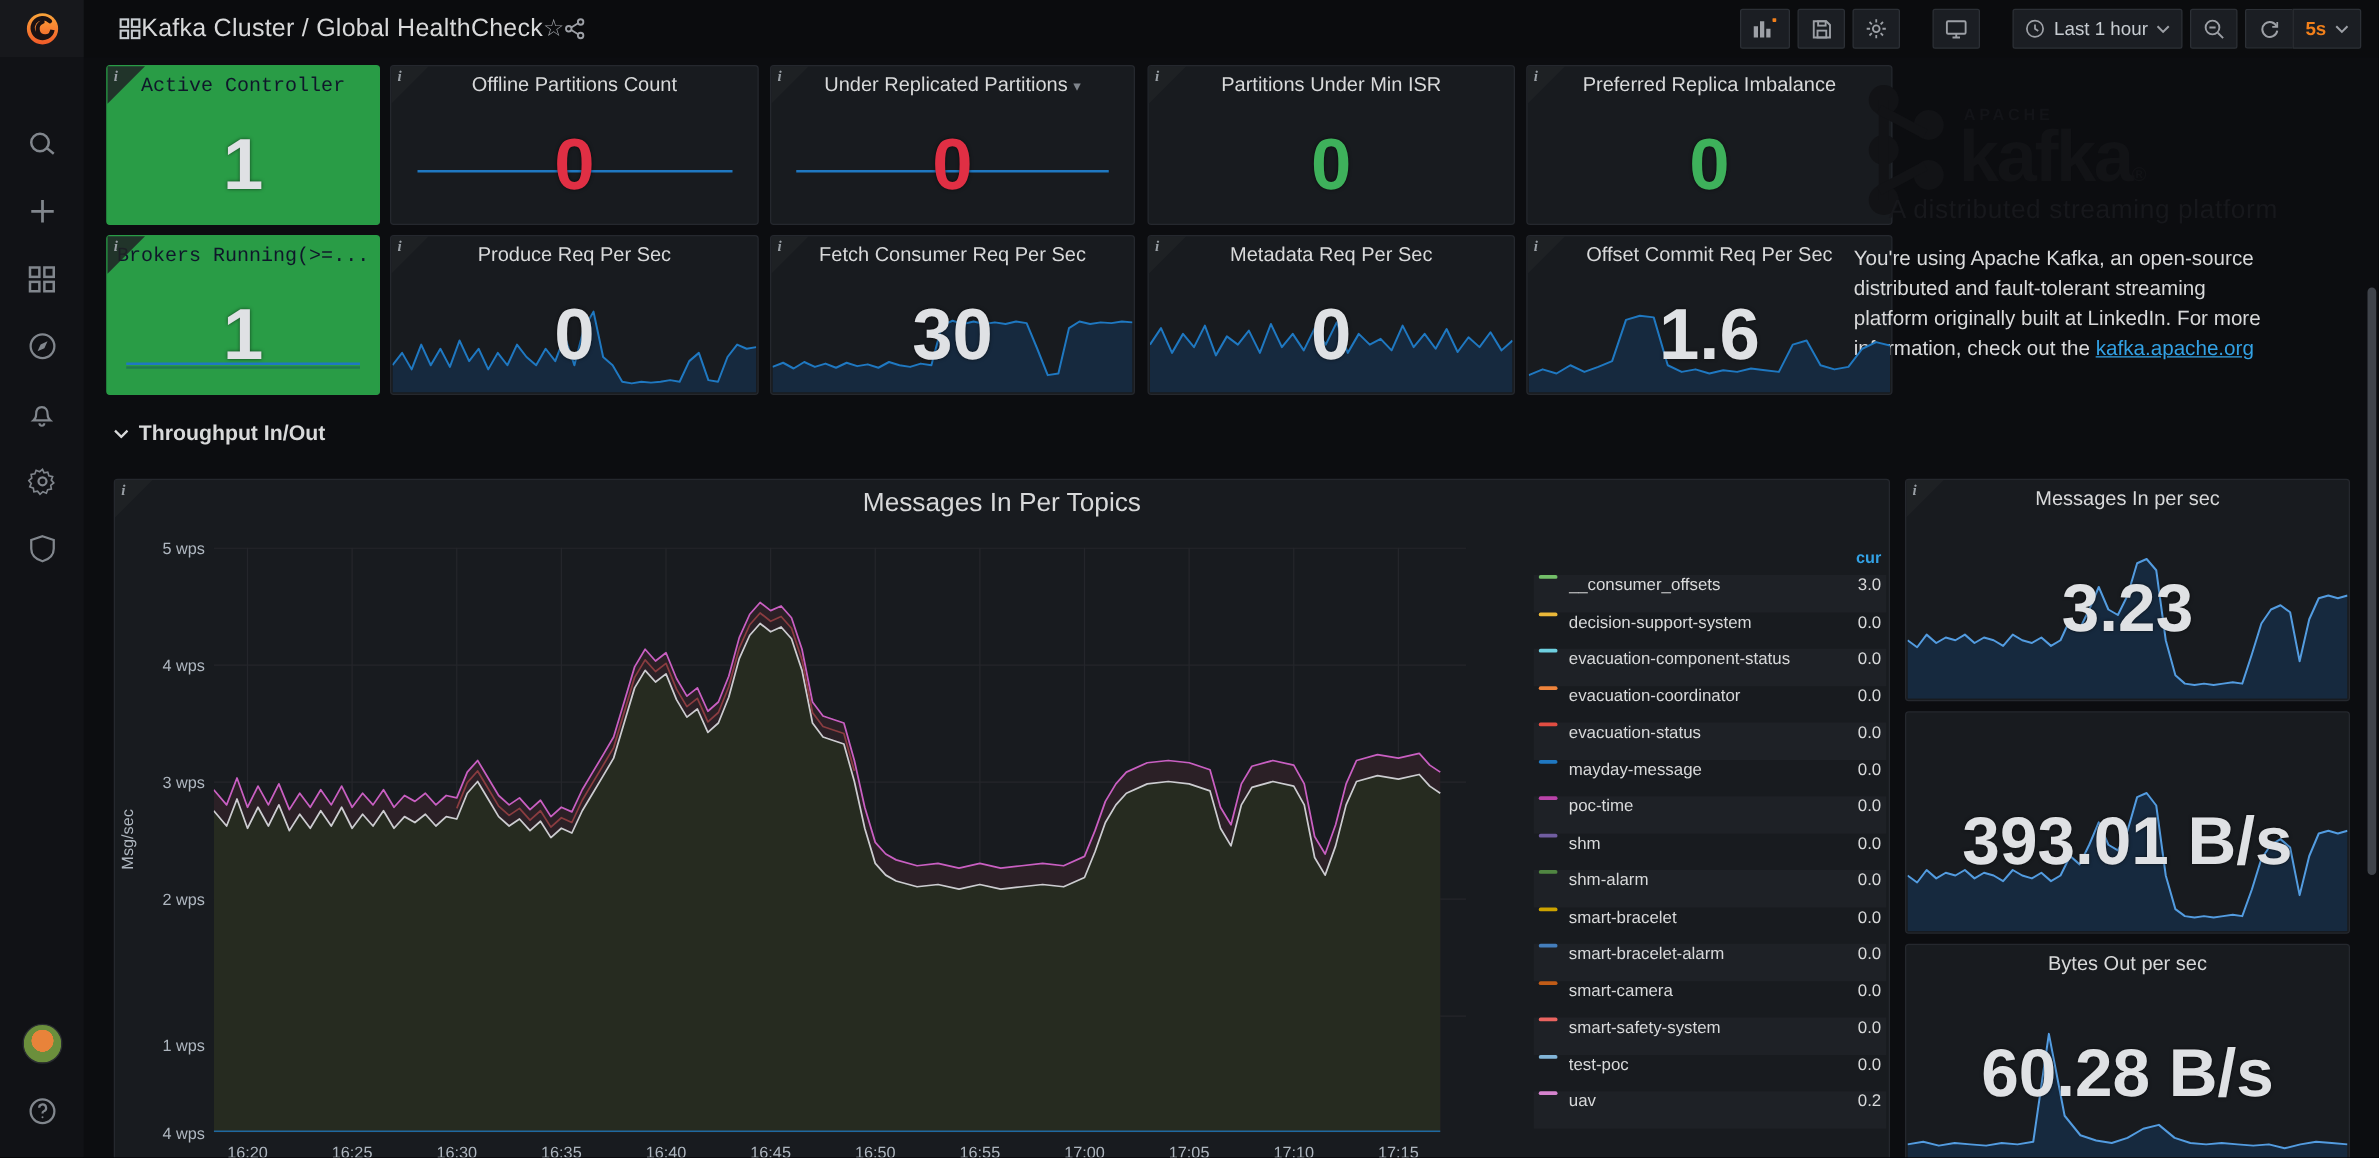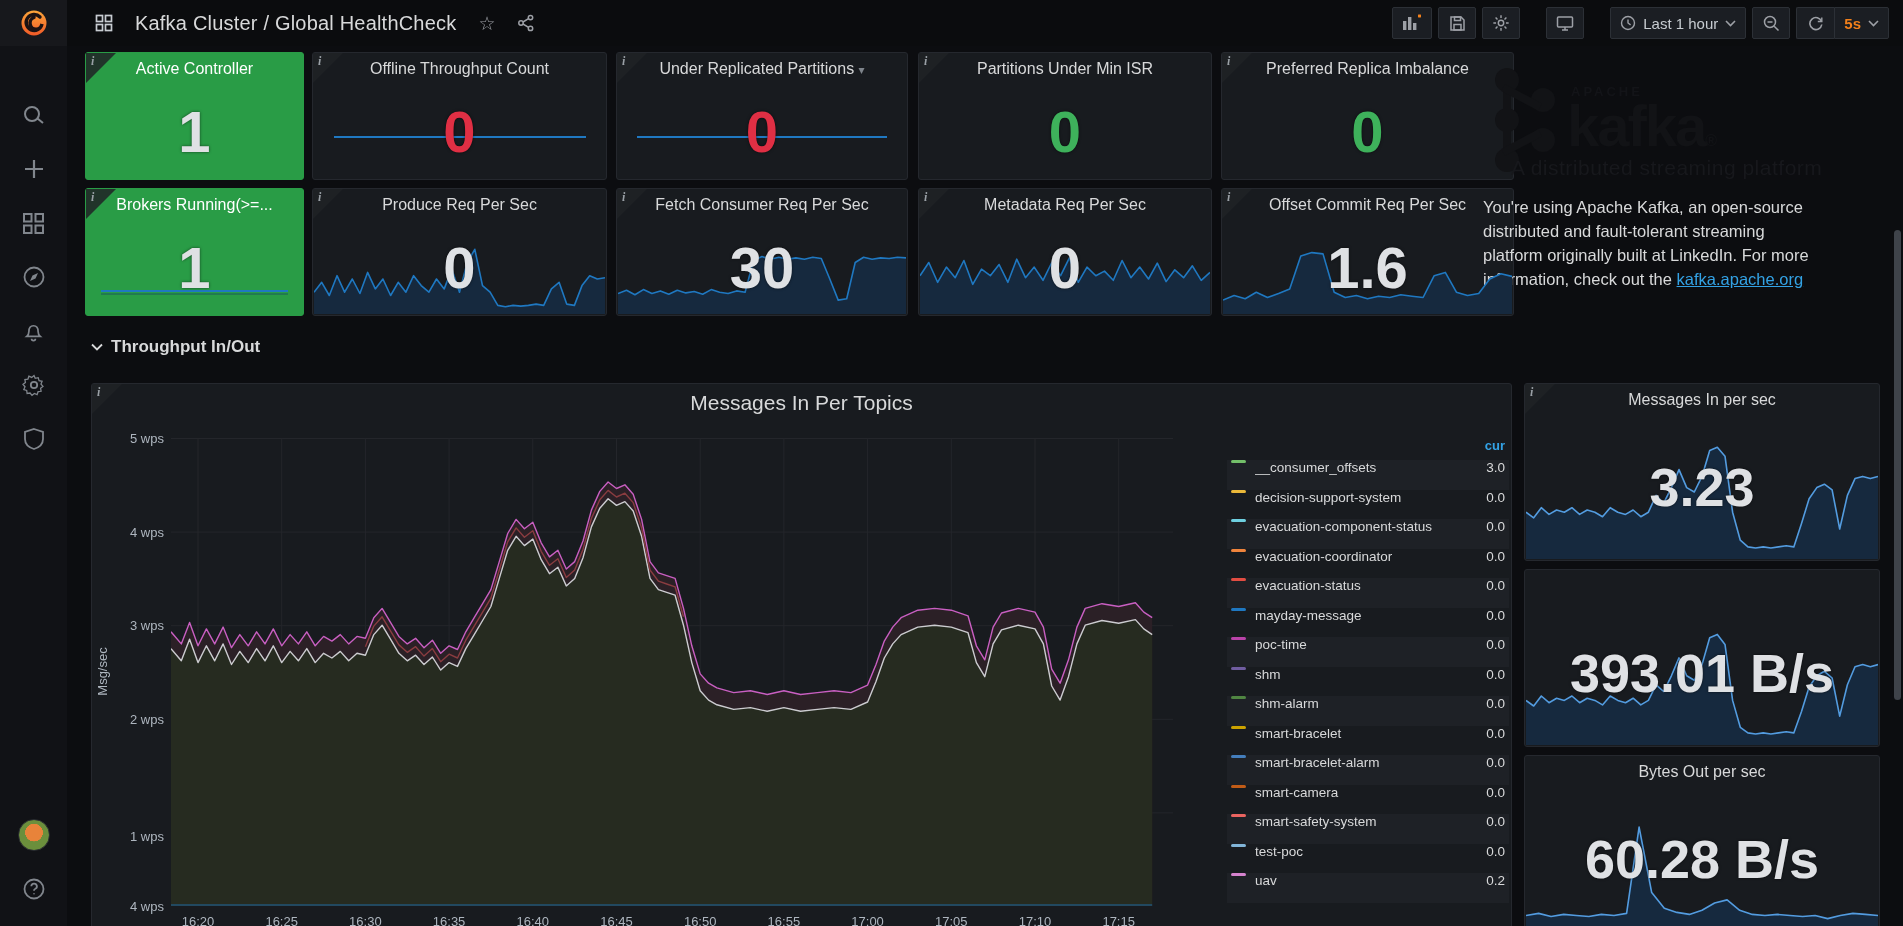--- a/index.html
+++ b/index.html
@@ -3,21 +3,21 @@
 <meta charset="utf-8">
 <style>
   * { margin:0; padding:0; box-sizing:border-box; }
   html,body { background:#000; }
   body { font-family:"Liberation Sans","DejaVu Sans",sans-serif; }
   .screen { position:relative; width:1903px; height:926px; background:#0c0d10; overflow:hidden; }
 
   
   .topnav { position:absolute; left:0; top:0; width:1903px; height:46px; background:#0b0c0e; display:flex; align-items:center; z-index:5; }
   .logo-box { width:67px; height:46px; background:#17181c; display:flex; align-items:center; justify-content:center; flex:0 0 auto; }
-  .nav-left { display:flex; align-items:center; gap:22px; margin-left:28px; }
+  .nav-left { display:flex; align-items:center; gap:0; margin-left:28px; }
   .nav-title { font-size:20px; color:#d8d9da; letter-spacing:.2px; }
   .nav-icon { color:#9da0a6; display:flex; align-items:center; }
   .nav-right { margin-left:auto; display:flex; align-items:center; gap:6px; padding-right:14px; }
   .nav-btn { height:32px; min-width:38px; padding:0 9px; background:#1b1e23; border:1px solid #2c3036; border-radius:2px;
              color:#9da0a6; display:flex; align-items:center; justify-content:center; gap:7px; font-size:15px; cursor:pointer; }
   .nav-gap { width:14px; }
   .timerange { color:#c7ccd1; }
   .refresh-group { display:flex; align-items:stretch; }
   .refresh-group .nav-btn:first-child { border-right:none; border-radius:2px 0 0 2px; }
   .refresh-group .nav-btn:last-child { border-radius:0 2px 2px 0;justify-content:center; }
@@ -27,21 +27,21 @@
   .sidebar { position:absolute; left:0; top:46px; width:67px; height:880px; background:#111216; display:flex; flex-direction:column; align-items:center; z-index:4; }
   .side-icon { width:67px; height:54px; display:flex; align-items:center; justify-content:center; color:#81868d; cursor:pointer; }
   .side-spacer { flex:1; }
   .avatar { width:32px; height:32px; border-radius:50%; background:radial-gradient(circle at 50% 42%, #e8833a 0 38%, #6b8f3c 39% 100%); border:1px solid #2a2d31; }
 
   
   .content { position:absolute; left:67px; top:46px; width:1836px; height:880px; background:#0c0d10; }
   .panel { position:absolute; background:#181b1f; border:1px solid #25282e; border-radius:3px; }
   .panel-title { text-align:center; padding-top:7px; font-size:16px; font-weight:500; color:#d8d9da; white-space:nowrap; overflow:hidden; }
   .green-bg { background:#299c46; border-color:#299c46; }
-  .green-bg .panel-title { color:#ffffff; }
+  .green-bg .panel-title { color:#0f172a;font-family:Liberation Mono, monospace; }
   .stat-value { position:absolute; left:0; right:0; top:34px; bottom:4px; display:flex; align-items:center; justify-content:center;
                 font-size:58px; font-weight:bold; color:#dfe1e4; text-shadow:0 0 3px rgba(0,0,0,.6); z-index:2; }
   .val-red { color:#e02f44; }
   .val-green { color:#3eb15b; }
   .flat-line { position:absolute; left:7%; right:7%; height:2px; background:#1f78c1; z-index:1; }
   .info-corner { position:absolute; left:0; top:0; width:0; height:0; border-top:30px solid rgba(32,34,38,.85); border-right:30px solid transparent; z-index:3; }
   .info-corner span { position:absolute; top:-29px; left:5px; font-size:12px; font-style:italic; font-family:"Liberation Serif","DejaVu Serif",serif; color:#9aa0a6; font-weight:bold; }
   .spark-wrap { position:absolute; left:1px; right:1px; bottom:1px; z-index:1; }
   .chev { color:#7e848b; }
 
@@ -236,21 +236,21 @@
       <div class="info-corner">
           <span>i</span>
         </div>
       <div class="panel-title">Active Controller</div>
       <div class="stat-value">1</div>
     </section>
     <section class="panel" style="left:245px;top:6px;width:295px;height:128px;">
       <div class="info-corner">
           <span>i</span>
         </div>
-      <div class="panel-title">Offline Throughput Count</div>
+      <div class="panel-title">Offline Partitions Count</div>
       <div class="flat-line" style="top:66%"></div>
       <div class="stat-value val-red">0</div>
     </section>
     <section class="panel" style="left:549px;top:6px;width:292px;height:128px;">
       <div class="info-corner">
           <span>i</span>
         </div>
       <div class="panel-title"><span>Under Replicated Partitions</span> <span class="chev" style="font-size:12px">▾</span></div>
       <div class="flat-line" style="top:66%"></div>
       <div class="stat-value val-red">0</div>

